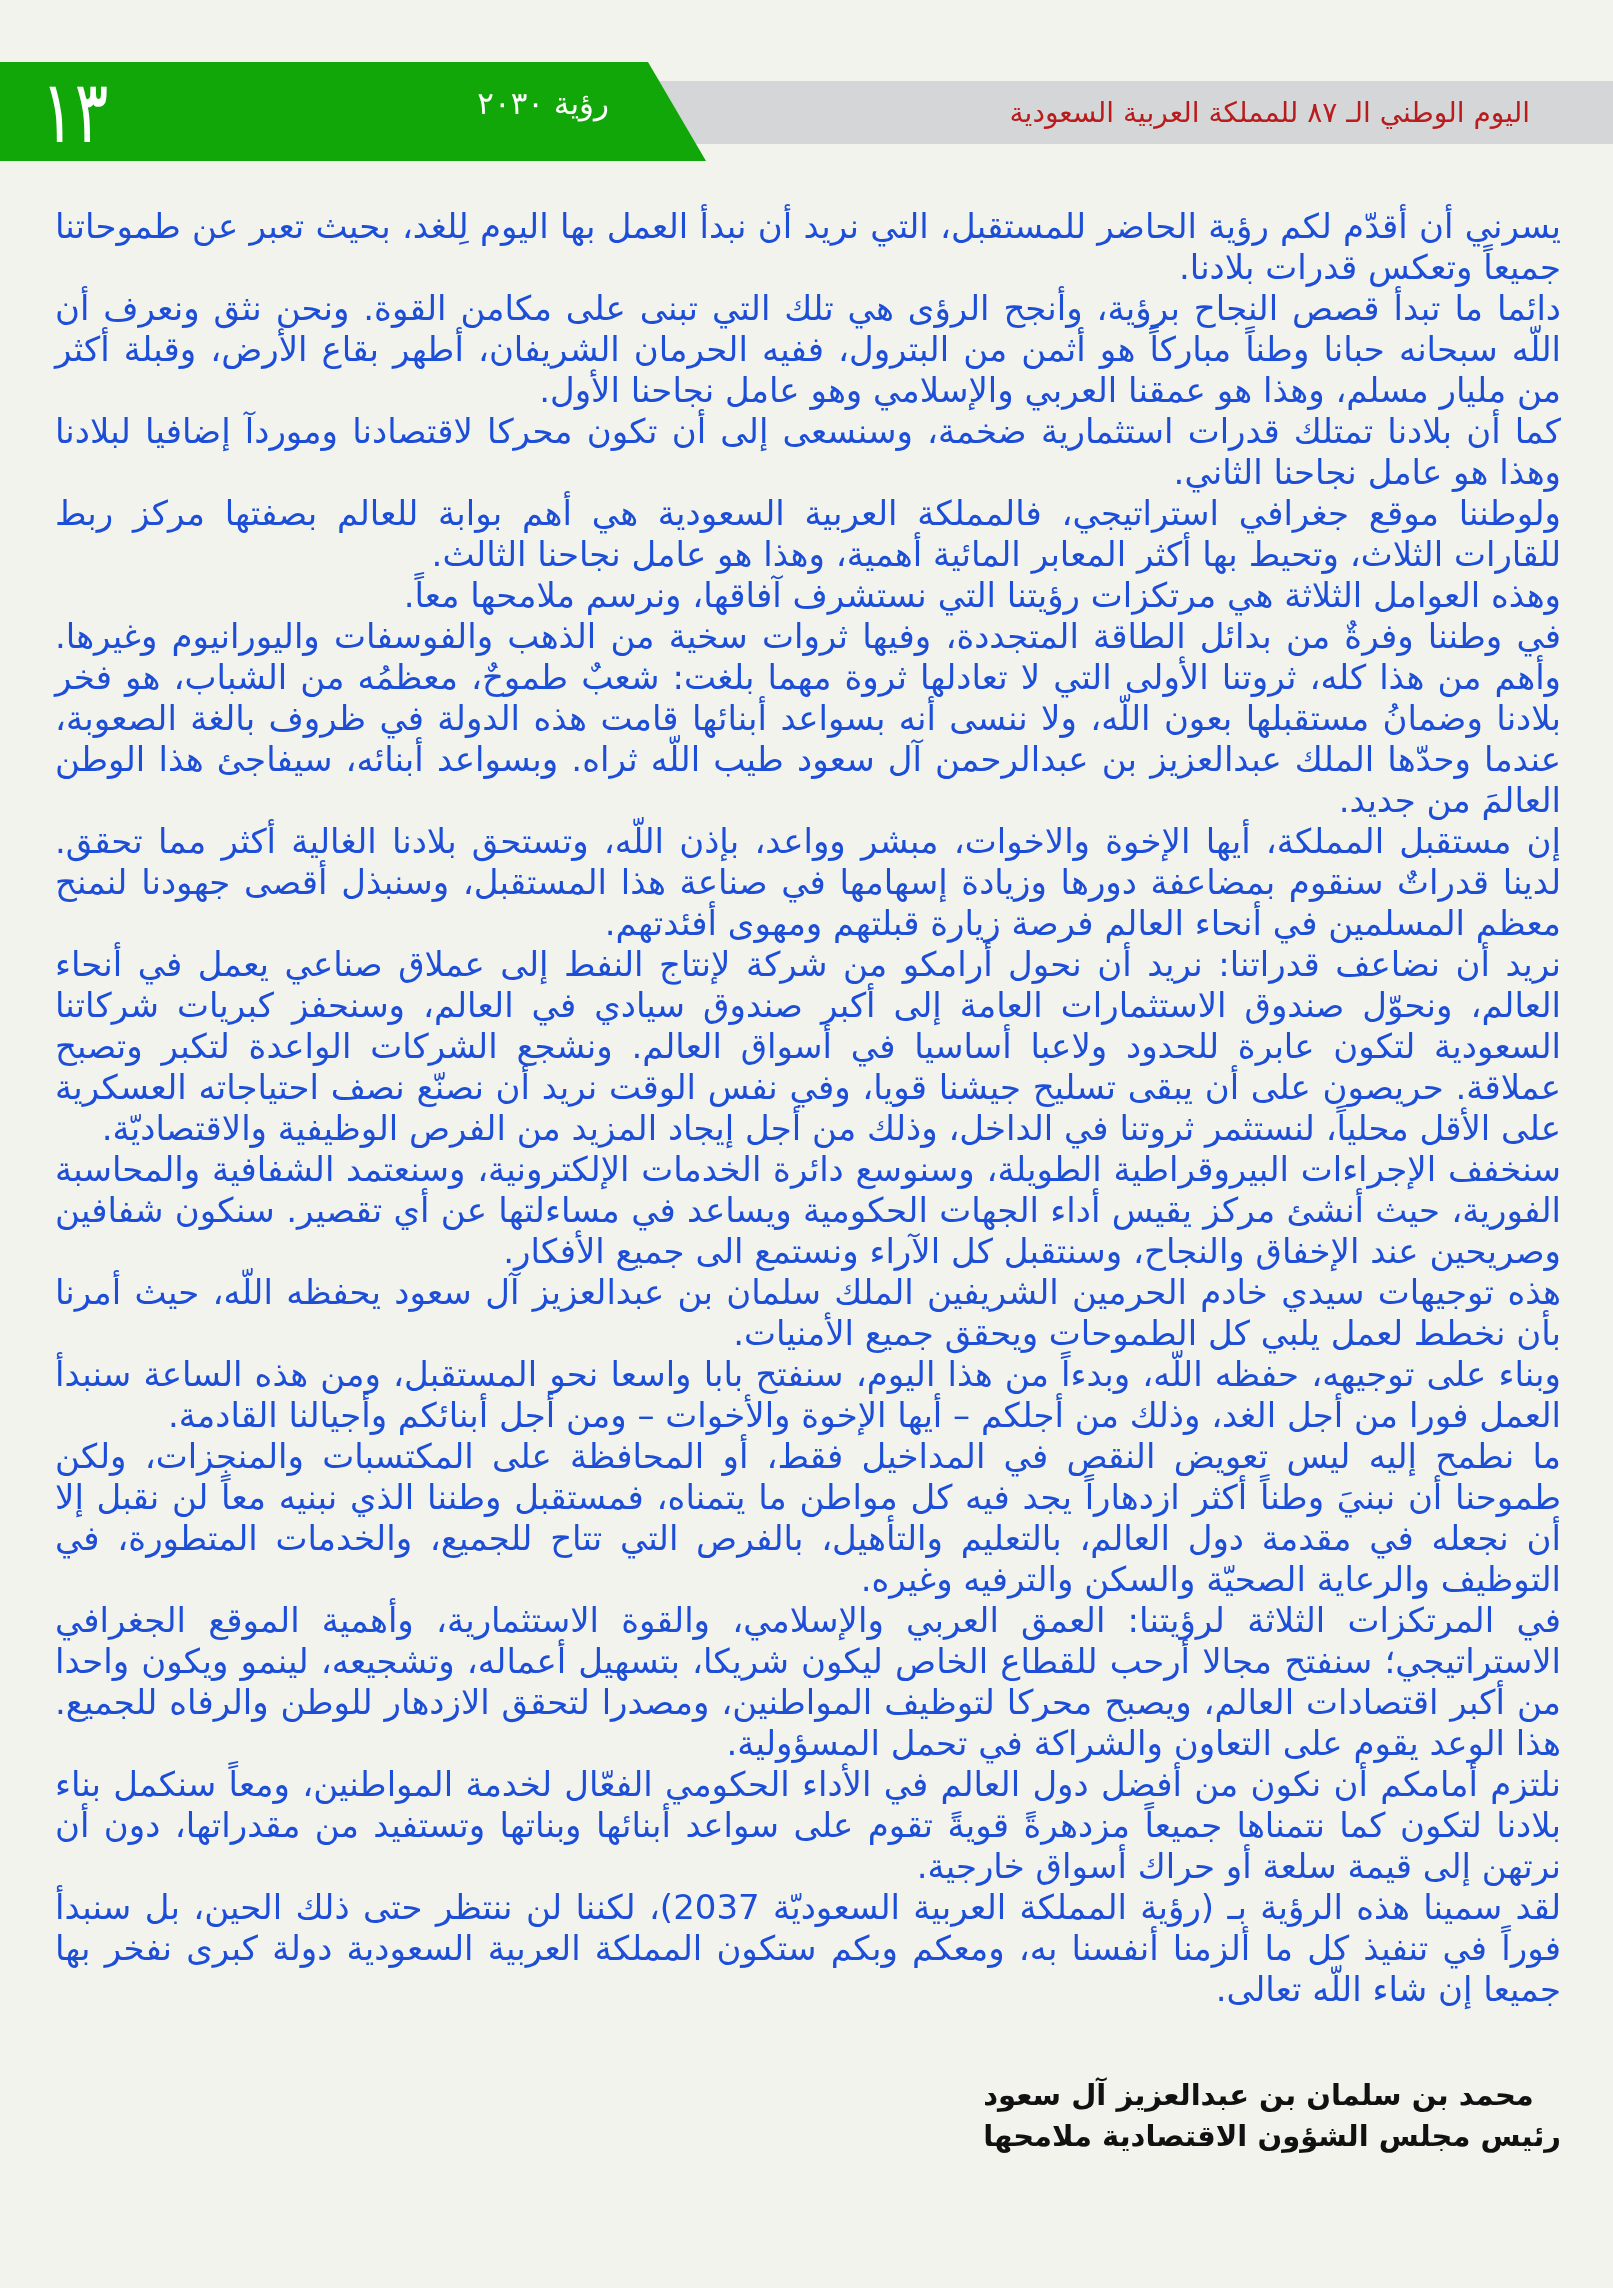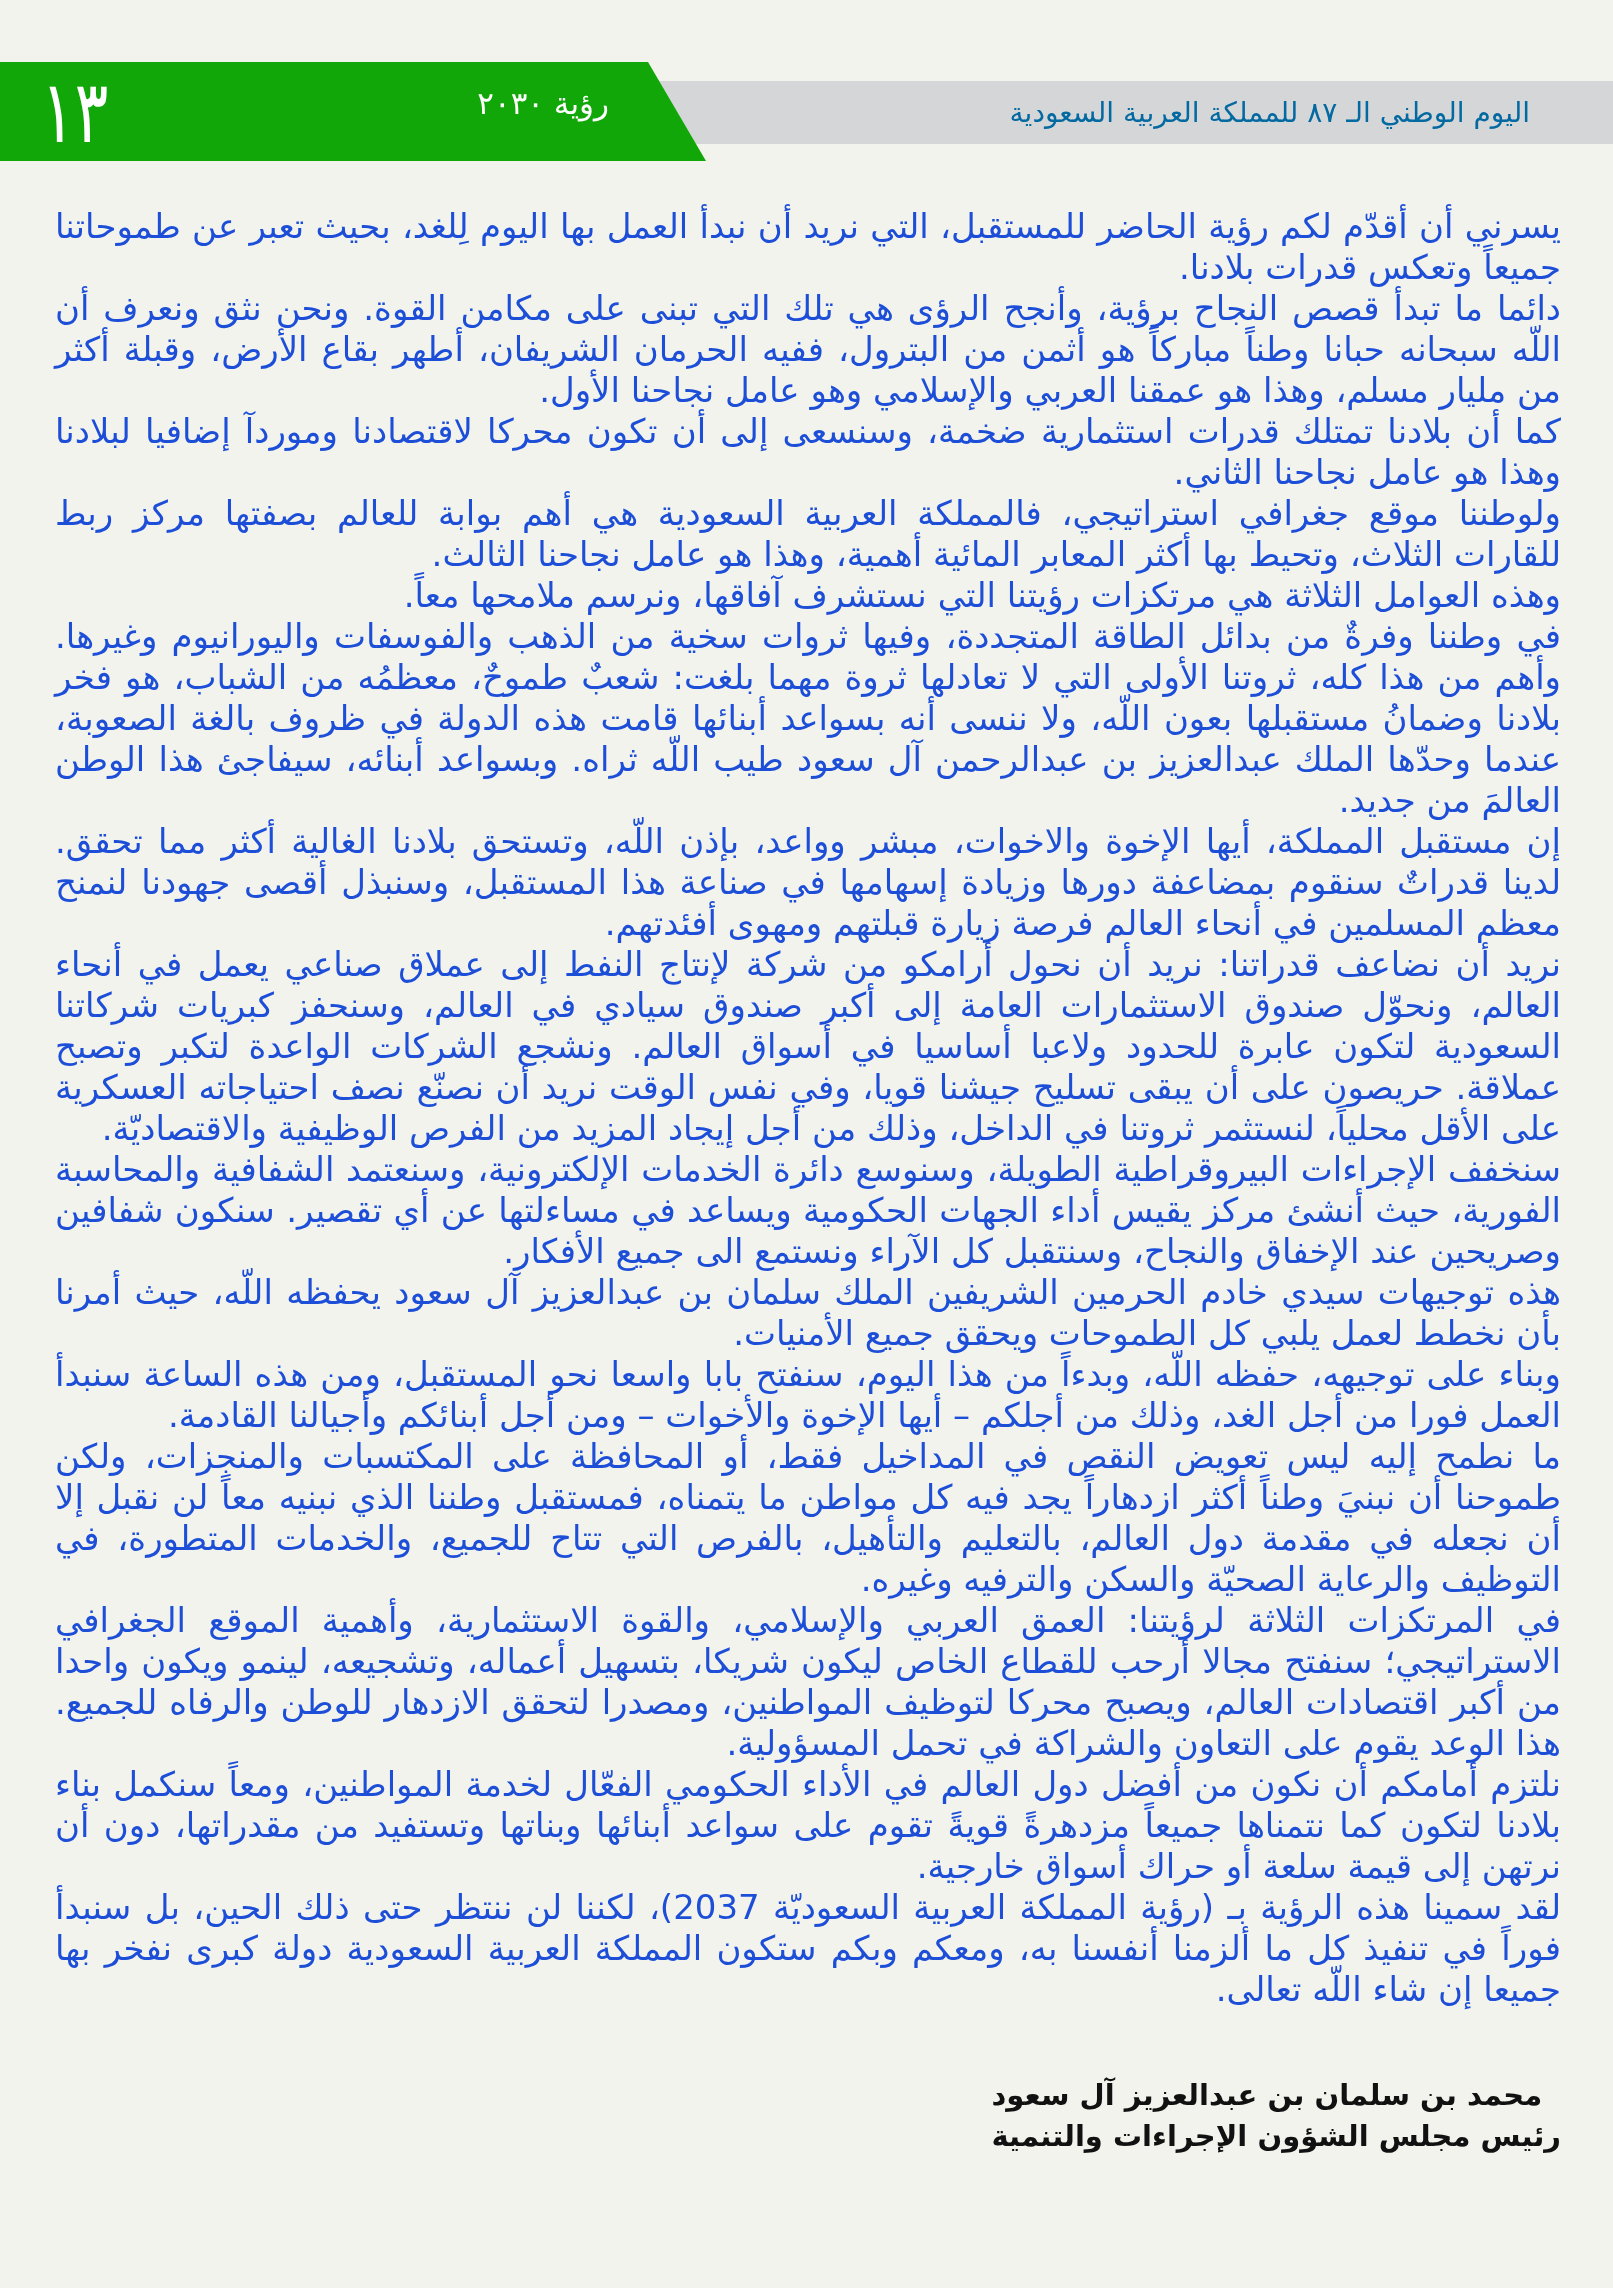--- a/index.html
+++ b/index.html
@@ -60,21 +60,21 @@
       text-align: right;
       font-weight: 300;
     }
     .national-day {
       position: absolute;
       right: 83px;
       top: 85px;
       height: 55px;
       font-size: 28px;
       line-height: 55px;
-      color: #0369a1;
+      color: #b91c1c;
       direction: rtl;
       text-align: right;
       white-space: nowrap;
     }
     .body-text {
       position: absolute;
       left: 55px;
       top: 206px;
       width: 1506px;
       direction: rtl;
@@ -125,15 +125,15 @@
   <p>هذه توجيهات سيدي خادم الحرمين الشريفين الملك سلمان بن عبدالعزيز آل سعود يحفظه اللّه، حيث أمرنا بأن نخطط لعمل يلبي كل الطموحات ويحقق جميع الأمنيات.</p>
   <p>وبناء على توجيهه، حفظه اللّه، وبدءاً من هذا اليوم، سنفتح بابا واسعا نحو المستقبل، ومن هذه الساعة سنبدأ العمل فورا من أجل الغد، وذلك من أجلكم – أيها الإخوة والأخوات – ومن أجل أبنائكم وأجيالنا القادمة.</p>
   <p>ما نطمح إليه ليس تعويض النقص في المداخيل فقط، أو المحافظة على المكتسبات والمنجزات، ولكن طموحنا أن نبنيَ وطناً أكثر ازدهاراً يجد فيه كل مواطن ما يتمناه، فمستقبل وطننا الذي نبنيه معاً لن نقبل إلا أن نجعله في مقدمة دول العالم، بالتعليم والتأهيل، بالفرص التي تتاح للجميع، والخدمات المتطورة، في التوظيف والرعاية الصحيّة والسكن والترفيه وغيره.</p>
   <p>في المرتكزات الثلاثة لرؤيتنا: العمق العربي والإسلامي، والقوة الاستثمارية، وأهمية الموقع الجغرافي الاستراتيجي؛ سنفتح مجالا أرحب للقطاع الخاص ليكون شريكا، بتسهيل أعماله، وتشجيعه، لينمو ويكون واحدا من أكبر اقتصادات العالم، ويصبح محركا لتوظيف المواطنين، ومصدرا لتحقق الازدهار للوطن والرفاه للجميع. هذا الوعد يقوم على التعاون والشراكة في تحمل المسؤولية.</p>
   <p>نلتزم أمامكم أن نكون من أفضل دول العالم في الأداء الحكومي الفعّال لخدمة المواطنين، ومعاً سنكمل بناء بلادنا لتكون كما نتمناها جميعاً مزدهرةً قويةً تقوم على سواعد أبنائها وبناتها وتستفيد من مقدراتها، دون أن نرتهن إلى قيمة سلعة أو حراك أسواق خارجية.</p>
   <p>لقد سمينا هذه الرؤية بـ (رؤية المملكة العربية السعوديّة 2037)، لكننا لن ننتظر حتى ذلك الحين، بل سنبدأ فوراً في تنفيذ كل ما ألزمنا أنفسنا به، ومعكم وبكم ستكون المملكة العربية السعودية دولة كبرى نفخر بها جميعا إن شاء اللّه تعالى.</p>
 </div>
 
 <div class="signature">
   <div>محمد بن سلمان بن عبدالعزيز آل سعود</div>
-  <div>رئيس مجلس الشؤون الإجراءات والتنمية</div>
+  <div>رئيس مجلس الشؤون الاقتصادية ملامحها</div>
 </div>
 
 
 </body></html>

